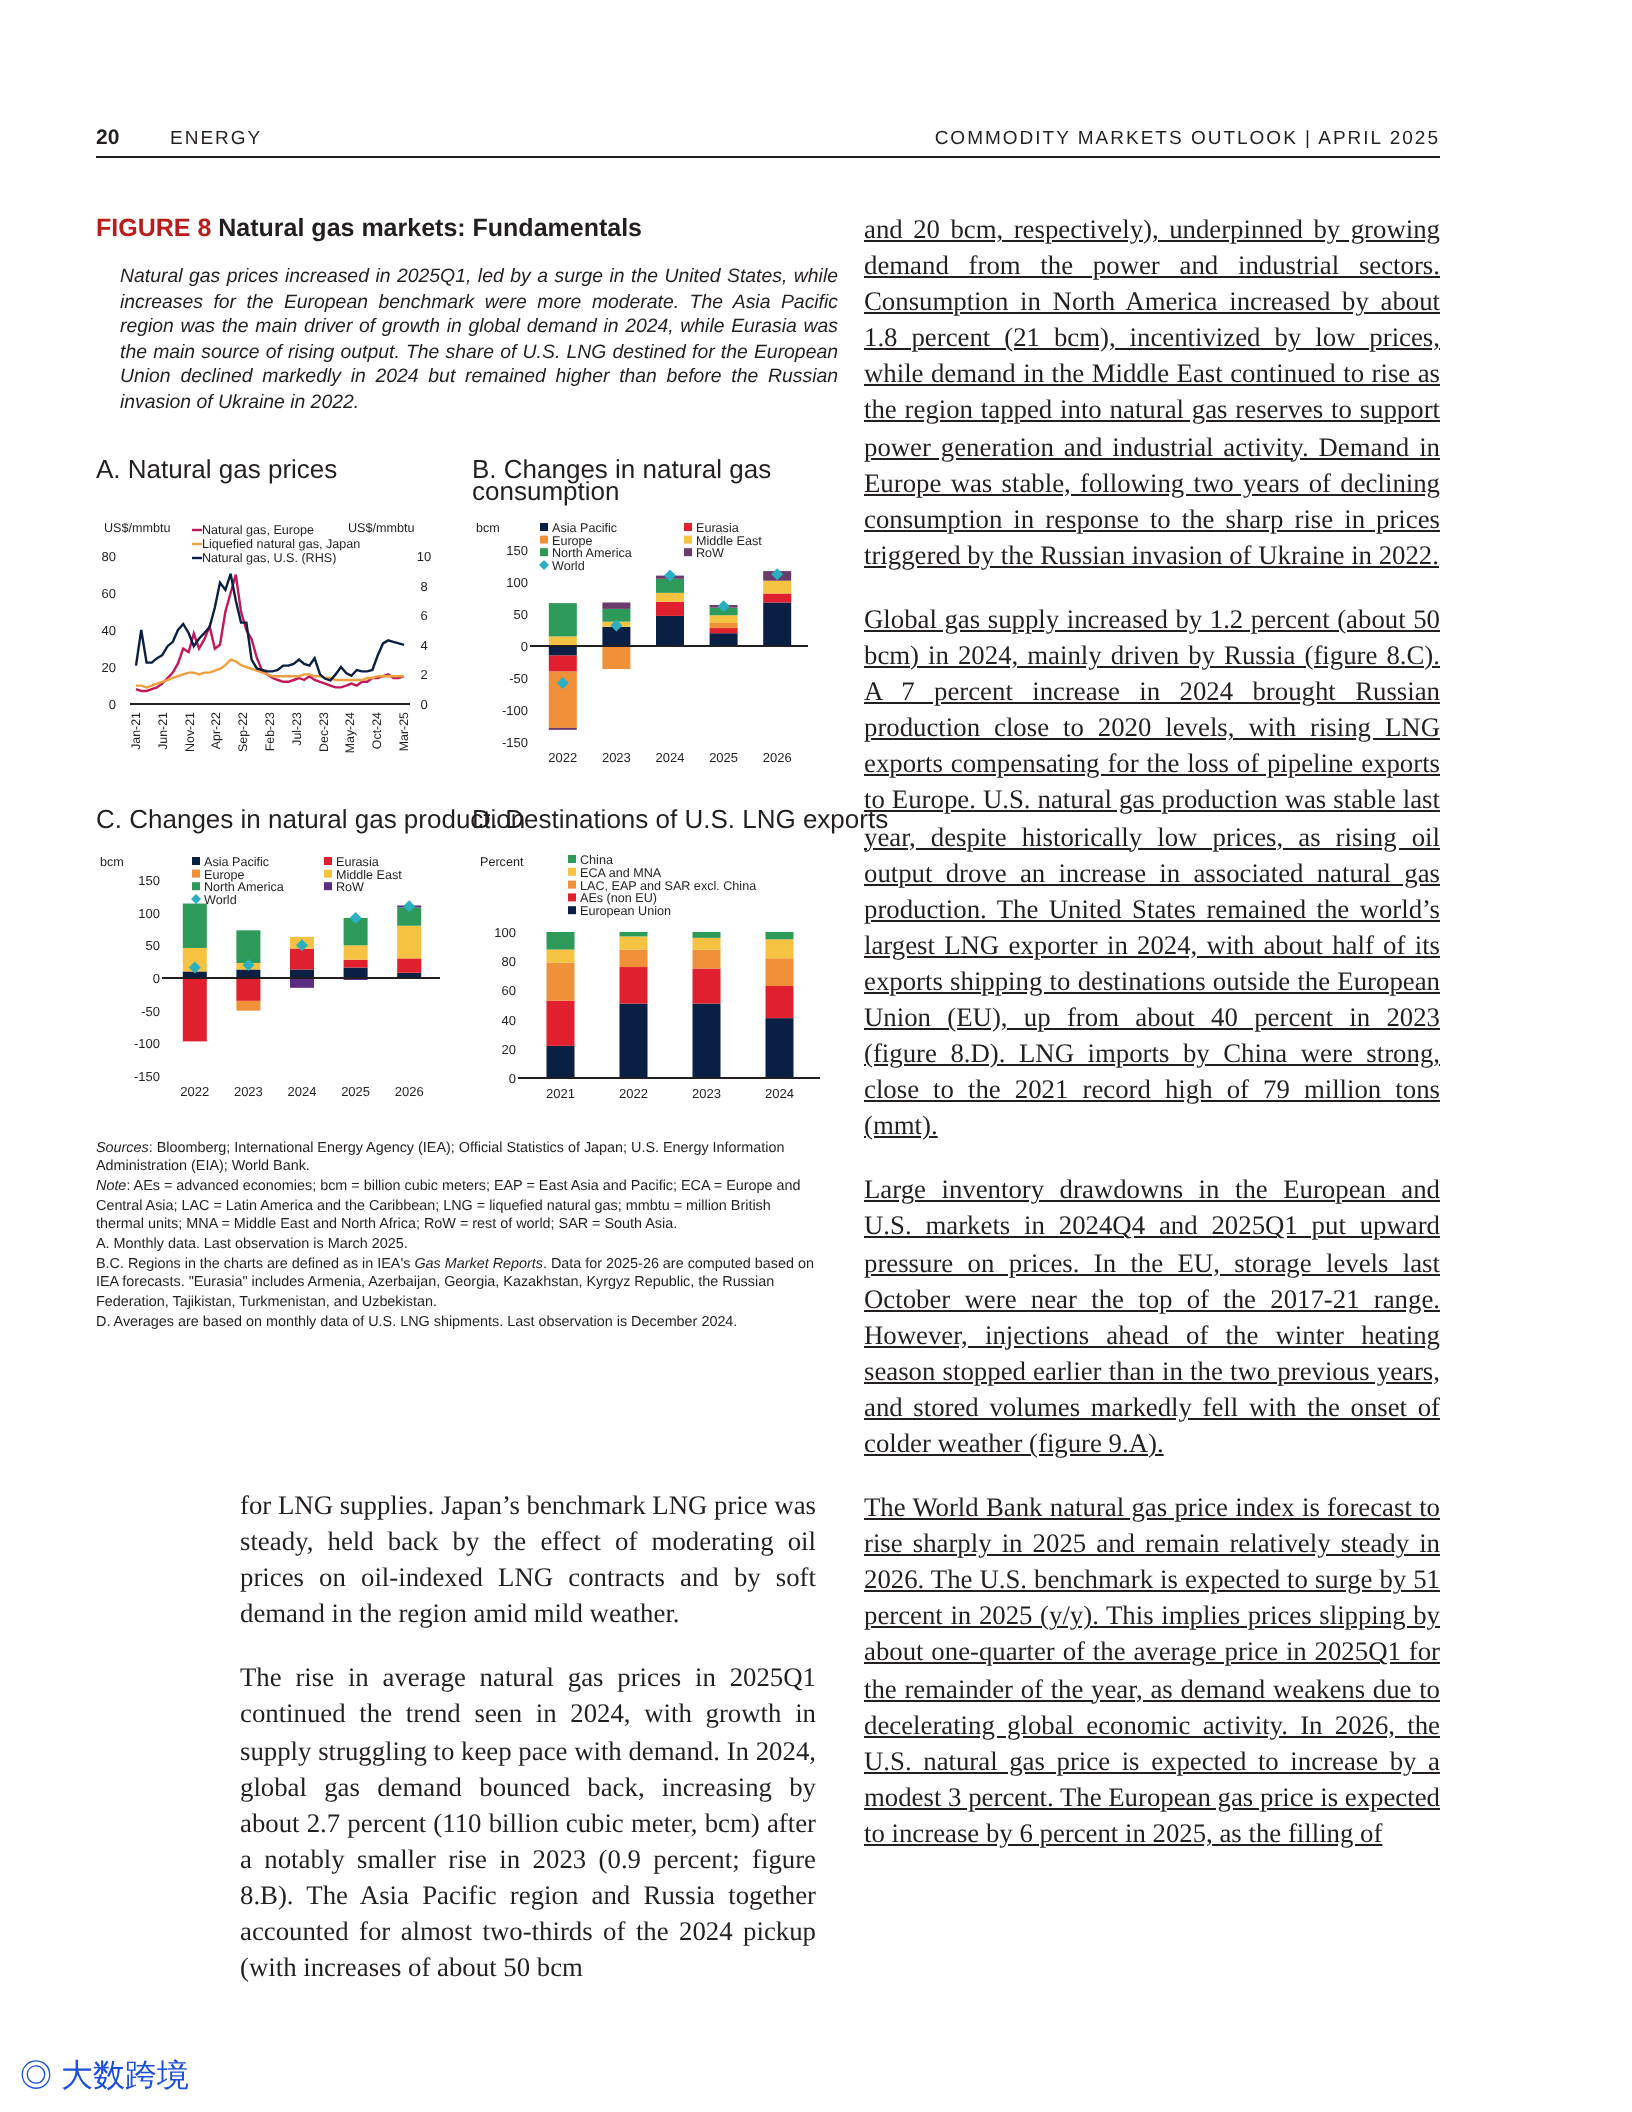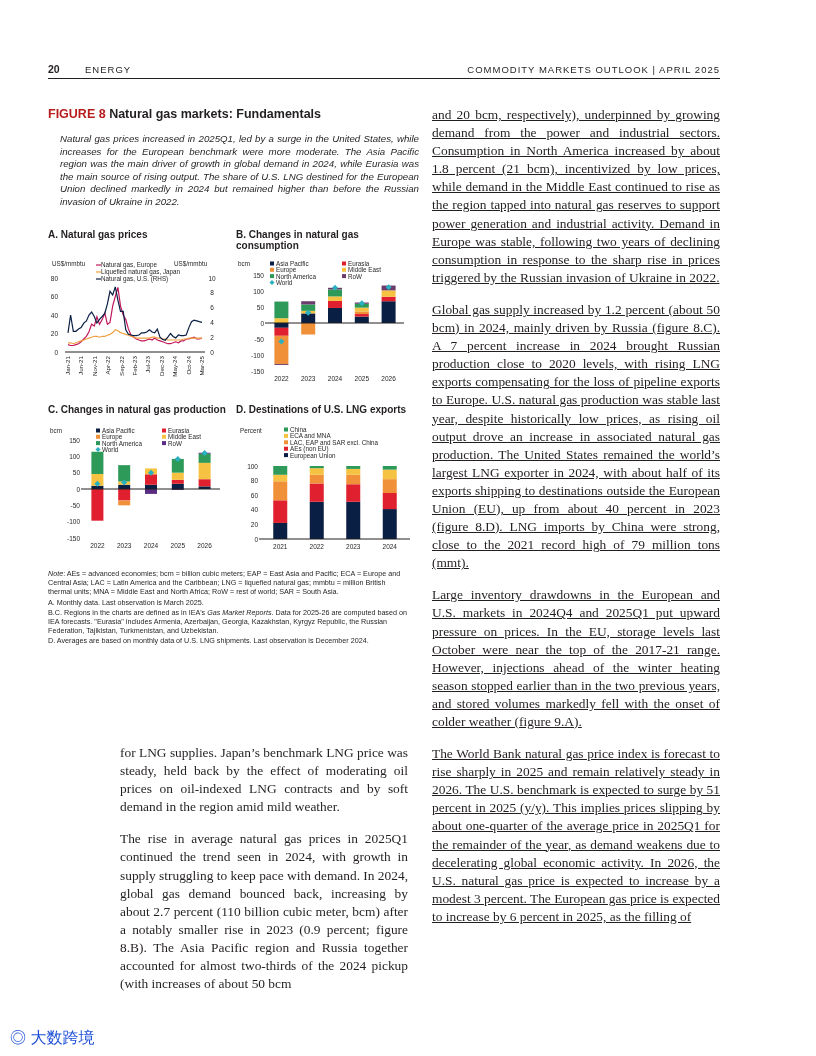--- a/index.html
+++ b/index.html
@@ -4,21 +4,21 @@
 <style>
   html,body{margin:0;padding:0;background:#fff;}
   body{width:816px;height:1056px;position:relative;overflow:hidden;font-family:"Liberation Serif",serif;color:#231f20;}
   .hdr{position:absolute;left:48px;top:62px;width:672px;height:16px;border-bottom:1.2px solid #231f20;font-family:"Liberation Sans",sans-serif;font-size:9.5px;letter-spacing:1px;}
   .hdr .pg{position:absolute;left:0;top:1px;font-weight:bold;letter-spacing:0;font-size:10.5px;}
   .hdr .sec{position:absolute;left:37px;top:2px;}
   .hdr .rt{position:absolute;right:0;top:2px;}
   .figtitle{position:absolute;left:48px;top:107px;font-family:"Liberation Sans",sans-serif;font-weight:bold;font-size:12.5px;}
   .figtitle .num{color:#b91c1c;}
   .figcap{position:absolute;left:48px;top:133px;width:359px;font-family:"Liberation Sans",sans-serif;font-style:italic;font-size:9.7px;line-height:12.6px;text-align:justify;margin-left:12px;}
-  .panel-title{position:absolute;font-family:"Liberation Sans",sans-serif;font-weight:bold;font-size:10px;line-height:10.5px;}
+  .panel-title{position:absolute;font-family:"Liberation Sans",sans-serif;font-weight:normal;font-size:13px;line-height:10.5px;}
   svg text{font-family:"Liberation Sans",sans-serif;}
   .notes{position:absolute;left:48px;top:569px;width:362px;font-family:"Liberation Sans",sans-serif;font-size:7.2px;line-height:9.2px;}
   .notes p{margin:0 0 1px 0;}
   .body{font-size:13.4px;line-height:18.1px;text-align:justify;}
   .body p{margin:0 0 14px 0;}
   .colR{position:absolute;left:432px;top:106px;width:288px;text-decoration:underline;}
   .colL{position:absolute;left:120px;top:744px;width:288px;}
   .outlook{font-style:italic;font-weight:bold;color:#4a7aa8;font-size:14px;margin:0 0 14px 0;}
   .wm{position:absolute;left:10px;top:1028px;font-family:Liberation Sans, sans-serif;font-size:16px;color:#1d4ed8;}
 </style>
@@ -239,20 +239,21 @@
     <text x="58" y="16.4" font-size="6.3" fill="#231f20">ECA and MNA</text>
     <rect x="52" y="18.3" width="4" height="4" fill="#f0913a"></rect>
     <text x="58" y="22.8" font-size="6.3" fill="#231f20">LAC, EAP and SAR excl. China</text>
     <rect x="52" y="24.700000000000003" width="4" height="4" fill="#e0202e"></rect>
     <text x="58" y="29.200000000000003" font-size="6.3" fill="#231f20">AEs (non EU)</text>
     <rect x="52" y="31.1" width="4" height="4" fill="#0a1f44"></rect>
     <text x="58" y="35.6" font-size="6.3" fill="#231f20">European Union</text>
   </svg>
 
 <div class="notes">
+  <p><i>Sources</i><span>: Bloomberg; International Energy Agency (IEA); Official Statistics of Japan; U.S. Energy Information Administration (EIA); World Bank.</span></p>
   <p><i>Note</i><span>: AEs = advanced economies; bcm = billion cubic meters; EAP = East Asia and Pacific; ECA = Europe and Central Asia; LAC = Latin America and the Caribbean; LNG = liquefied natural gas; mmbtu = million British thermal units; MNA = Middle East and North Africa; RoW = rest of world; SAR = South Asia.</span></p>
   <p>A. Monthly data. Last observation is March 2025.</p>
   <p><span>B.C. Regions in the charts are defined as in IEA's </span><i>Gas Market Reports</i><span>. Data for 2025-26 are computed based on IEA forecasts. "Eurasia" includes Armenia, Azerbaijan, Georgia, Kazakhstan, Kyrgyz Republic, the Russian Federation, Tajikistan, Turkmenistan, and Uzbekistan.</span></p>
   <p>D. Averages are based on monthly data of U.S. LNG shipments. Last observation is December 2024.</p>
 </div>
 
 <div class="colR body">
   <p>and 20 bcm, respectively), underpinned by growing demand from the power and industrial sectors. Consumption in North America increased by about 1.8 percent (21 bcm), incentivized by low prices, while demand in the Middle East continued to rise as the region tapped into natural gas reserves to support power generation and industrial activity. Demand in Europe was stable, following two years of declining consumption in response to the sharp rise in prices triggered by the Russian invasion of Ukraine in 2022.</p>
   <p>Global gas supply increased by 1.2 percent (about 50 bcm) in 2024, mainly driven by Russia (figure 8.C). A 7 percent increase in 2024 brought Russian production close to 2020 levels, with rising LNG exports compensating for the loss of pipeline exports to Europe. U.S. natural gas production was stable last year, despite historically low prices, as rising oil output drove an increase in associated natural gas production. The United States remained the world’s largest LNG exporter in 2024, with about half of its exports shipping to destinations outside the European Union (EU), up from about 40 percent in 2023 (figure 8.D). LNG imports by China were strong, close to the 2021 record high of 79 million tons (mmt).</p>
   <p>Large inventory drawdowns in the European and U.S. markets in 2024Q4 and 2025Q1 put upward pressure on prices. In the EU, storage levels last October were near the top of the 2017-21 range. However, injections ahead of the winter heating season stopped earlier than in the two previous years, and stored volumes markedly fell with the onset of colder weather (figure 9.A).</p>

